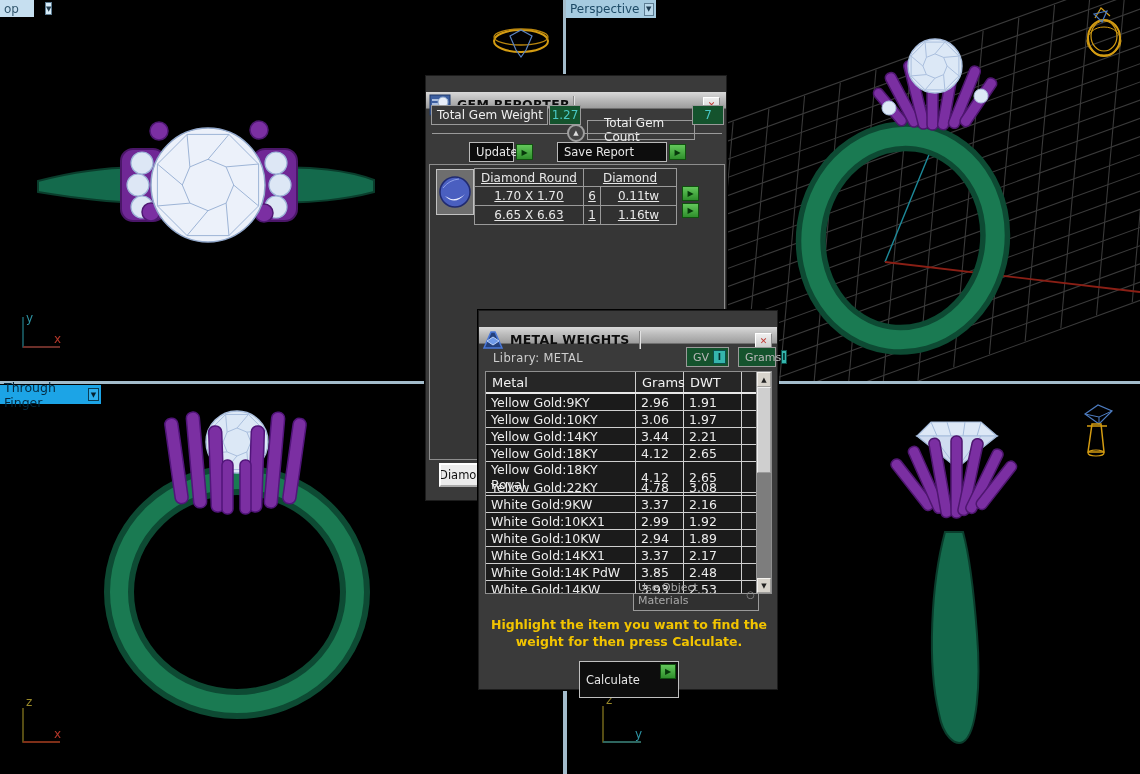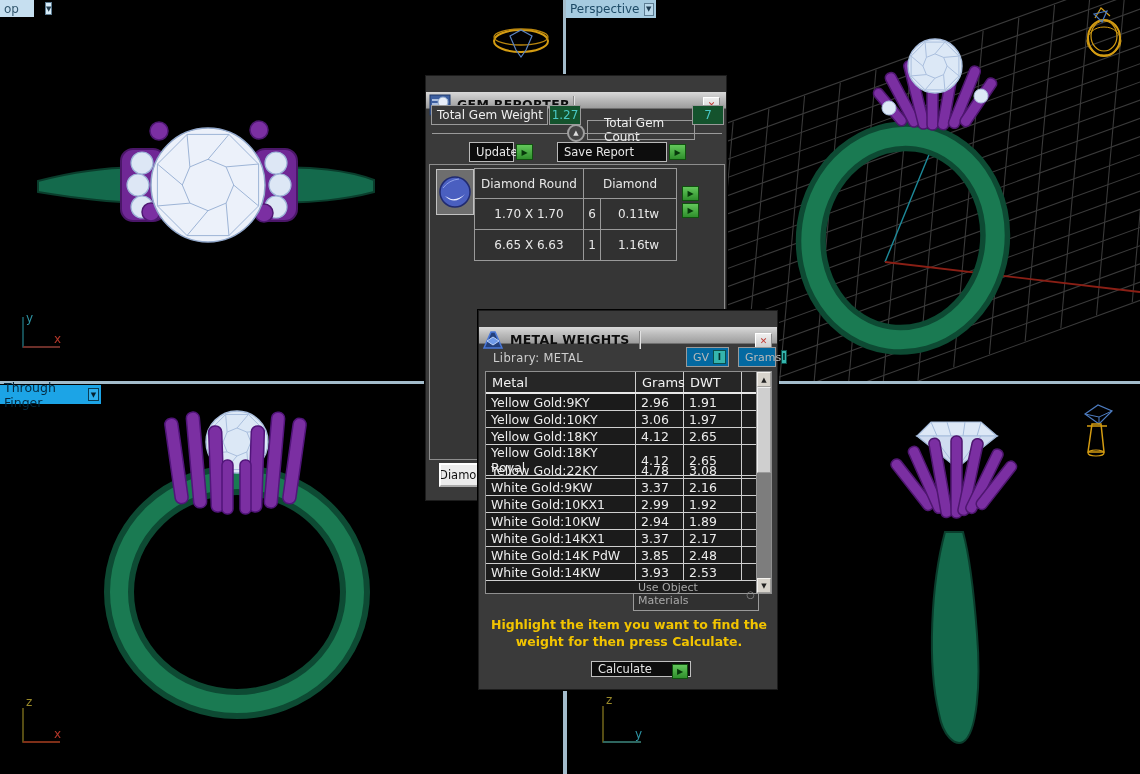--- a/index.html
+++ b/index.html
@@ -56,36 +56,36 @@
   #gr-sep { position:absolute; left:6px; top:57px; width:290px; border-top:1px solid #9a9a9a; }
   #gr-collapse { position:absolute; left:141px; top:48px; width:18px; height:18px; border-radius:50%; background:#454545;
     border:2px solid #9f9f9f; color:#ddd; font-size:7px; display:flex; align-items:center; justify-content:center; }
   #gr-update { left:43px; top:66px; width:45px; height:20px; position:absolute; }
   #gr-update-arrow { position:absolute; left:90px; top:68px; width:17px; height:16px; }
   #gr-save { left:131px; top:66px; width:110px; height:20px; position:absolute; }
   #gr-save-arrow { position:absolute; left:243px; top:68px; width:17px; height:16px; }
   #gr-panel { position:absolute; left:3px; top:88px; width:296px; height:296px; background:#363636; border:1px solid #8d8d8d; }
   #gr-gemimg { position:absolute; left:6px; top:4px; width:38px; height:46px; background:#6e6e6e; border:1px solid #c2c2c2; }
   #gr-table { position:absolute; left:44px; top:3px; width:203px; font-size:12px; color:#e8e8e8; }
-  #gr-table .hrow, #gr-table .drow { display:grid; height:31px; }
+  #gr-table .hrow, #gr-table .drow { display:grid; height:19px;text-decoration:underline; }
   #gr-table .hrow { grid-template-columns:110px 93px; }
   #gr-table .drow { grid-template-columns:110px 17px 76px; }
   #gr-table .cell { border:1px solid #9a9a9a; border-top:none; display:flex; align-items:center; justify-content:center; background:#313131; }
   #gr-table .hrow .cell { border-top:1px solid #9a9a9a; }
   #gr-table .cell + .cell { border-left:none; }
   .gr-row-arrow { position:absolute; width:17px; height:15px; }
   #gr-diamond-btn { position:absolute; left:13px; top:387px; width:52px; height:24px; background:#ececec; color:#111;
     border:2px outset #fff; font-size:11.5px; display:flex; align-items:center; justify-content:center; overflow:hidden; }
 
   
   #metal-weights { left:478px; top:310px; width:300px; height:380px; z-index:5; }
   #metal-weights .groove { left:160px; }
   #metal-weights .closebtn { right:5px; top:6px; }
   #mw-library { position:absolute; left:14px; top:40px; font-size:11.5px; color:#cfcfcf; letter-spacing:.4px; }
-  .mw-toggle { position:absolute; top:36px; height:20px; border:1px solid #9a9a9a; background:#0369a1; color:#b9b9b9;
+  .mw-toggle { position:absolute; top:36px; height:20px; border:1px solid #9a9a9a; background:#14532d; color:#b9b9b9;
     font-size:11px; display:flex; align-items:center; justify-content:space-between; padding:0 2px 0 6px; }
   .mw-toggle .ind { width:13px; height:14px; background:#35b5ad; color:#04302e; font-size:9px; font-weight:bold;
     display:flex; align-items:center; justify-content:center; border:1px solid #0c4f4b; }
   #mw-gv { left:207px; width:43px; }
   #mw-user { left:259px; width:38px; }
   #mw-table { position:absolute; left:6px; top:60px; width:287px; height:223px; border:1px solid #8f8f8f; background:#1b1b1b; overflow:hidden; }
   #mw-head { display:grid; grid-template-columns:150px 48px 58px 1fr; height:22px; background:#262626; color:#f2f2f2;
     font-size:13px; border-bottom:2px solid #e8e8e8; }
   #mw-head > div { display:flex; align-items:center; padding-left:6px; border-right:1px solid #cfcfcf; }
   #mw-head > div:last-child { border-right:none; }
@@ -94,21 +94,21 @@
   #mw-scroll { position:absolute; right:0; top:0; bottom:0; width:15px; background:#7d7d7d; border-left:1px solid #9a9a9a; }
   .sbtn { position:absolute; left:0; width:14px; height:15px; background:#d8d4cc; border:1px outset #f4f2ee; color:#222;
     font-size:7px; display:flex; align-items:center; justify-content:center; }
   #sb-up { top:0; } #sb-down { bottom:0; }
   #sb-thumb { position:absolute; left:0; top:15px; width:14px; height:86px; background:#cfcfcf; border:1px outset #efefef; }
   #mw-useobj { position:absolute; left:154px; top:282px; width:126px; height:18px; border:1px solid #9a9a9a; background:#303030;
     color:#a8a8a8; font-size:11px; display:flex; align-items:center; justify-content:space-between; padding:0 3px 16px 4px; }
   #mw-useobj .radio { color:#8f8f8f; font-size:10px; }
   #mw-instruction { position:absolute; left:8px; top:306px; width:284px; text-align:center; color:#f2c400; font-weight:bold;
     font-size:12.5px; line-height:1.35; }
-  #mw-calc { position:absolute; left:100px; top:350px; width:100px; height:16px; border:1px solid #c0c0c0;margin-left:12px; }
+  #mw-calc { position:absolute; left:100px; top:350px; width:100px; height:37px; border:1px solid #c0c0c0; }
   #mw-calc .garrow { position:absolute; right:2px; top:2px; width:16px; height:15px; }
 </style>
 </head>
 <body>
 
 <div id="stage">
 
   <div class="viewport" id="vp-tl">
     <svg width="563" height="381">
 
@@ -429,20 +429,26 @@
             <div>1.91</div>
             <div></div>
           </div>
           <div class="mrow">
             <div>Yellow Gold:10KY</div>
             <div>3.06</div>
             <div>1.97</div>
             <div></div>
           </div>
           <div class="mrow">
+            <div>Yellow Gold:14KY</div>
+            <div>3.44</div>
+            <div>2.21</div>
+            <div></div>
+          </div>
+          <div class="mrow">
             <div>Yellow Gold:18KY</div>
             <div>4.12</div>
             <div>2.65</div>
             <div></div>
           </div>
           <div class="mrow">
             <div>Yellow Gold:18KY Royal</div>
             <div>4.12</div>
             <div>2.65</div>
             <div></div>

